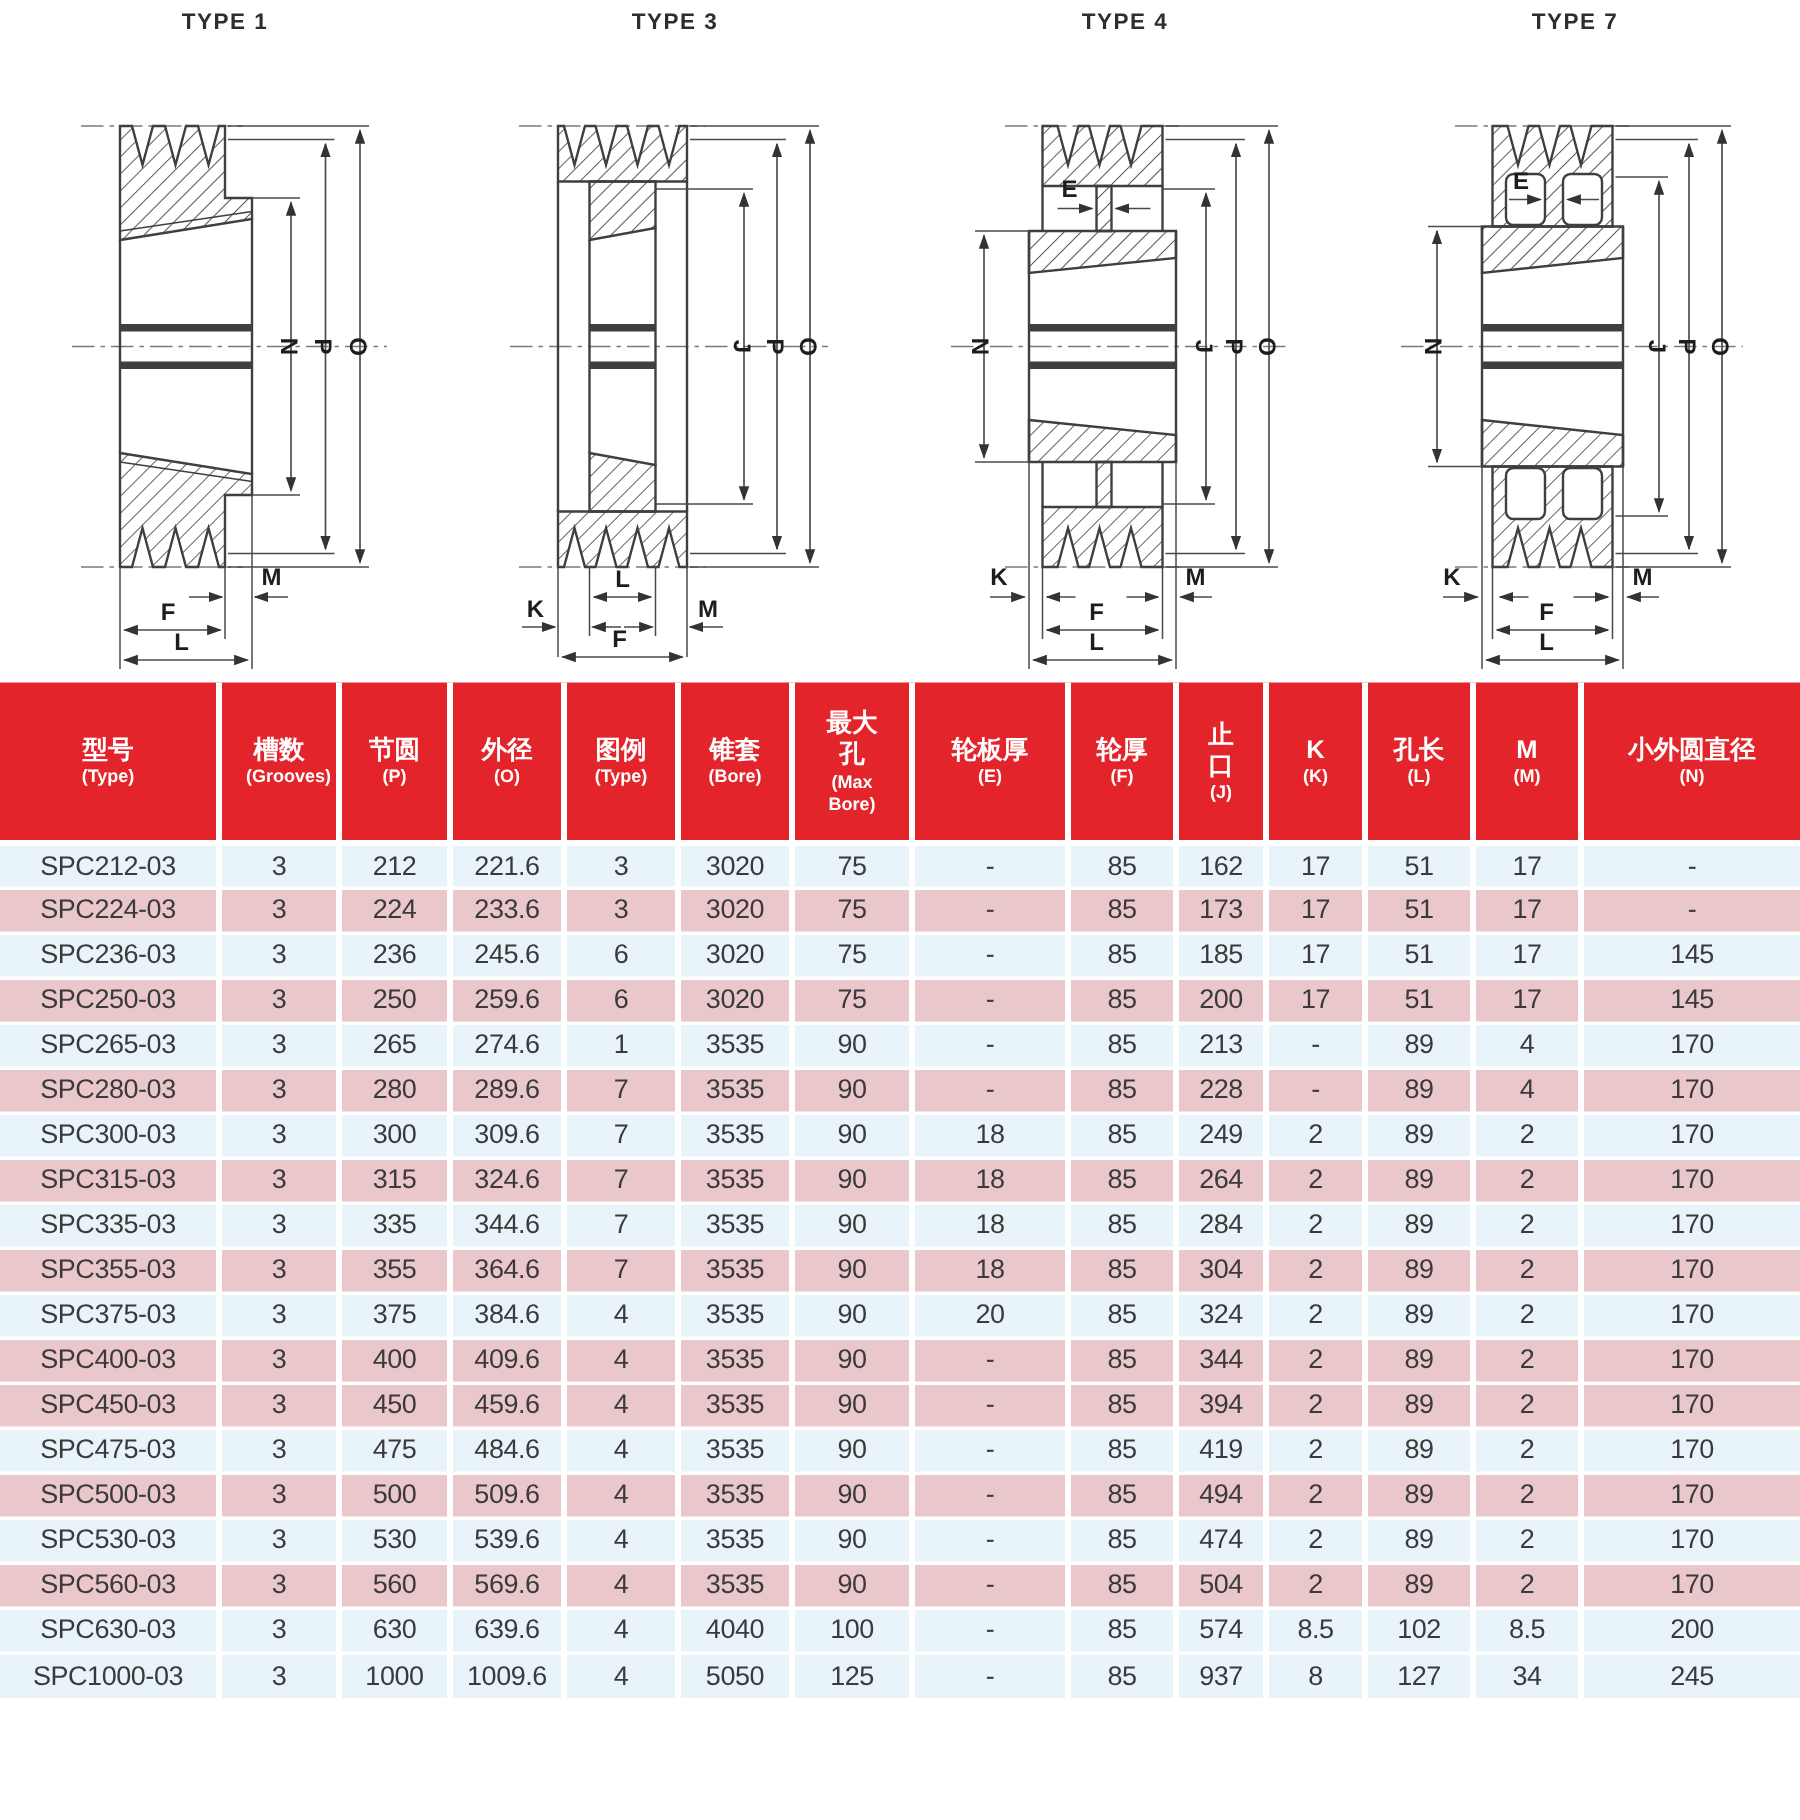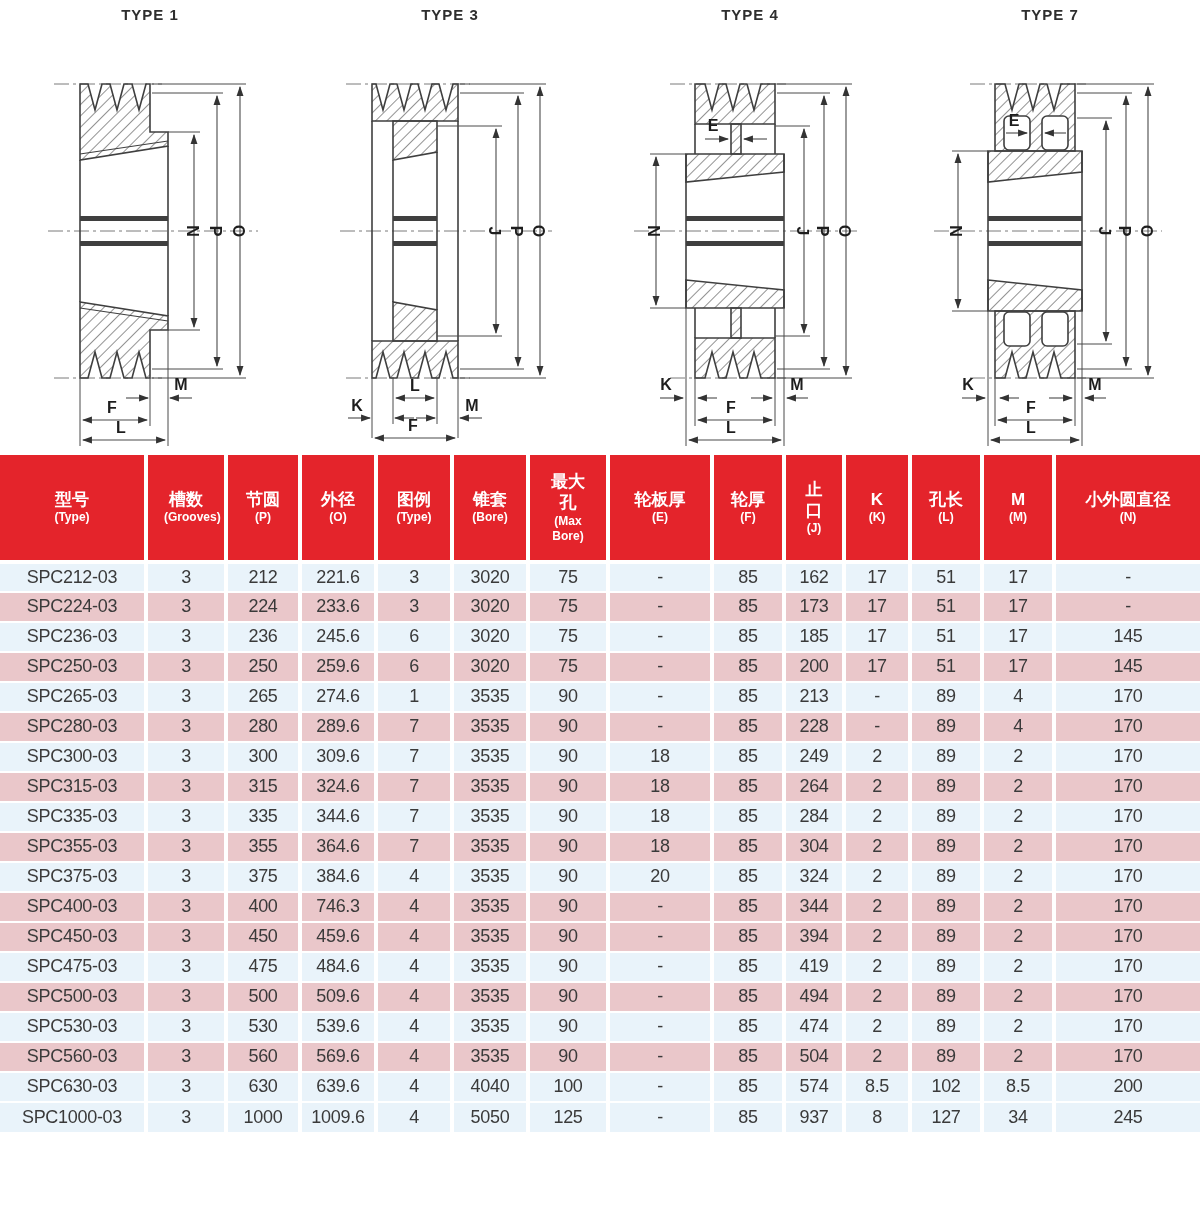--- a/index.html
+++ b/index.html
@@ -497,21 +497,21 @@
         <td>324</td>
         <td>2</td>
         <td>89</td>
         <td>2</td>
         <td>170</td>
       </tr>
       <tr class="pink">
         <td>SPC400-03</td>
         <td>3</td>
         <td>400</td>
-        <td>746.3</td>
+        <td>409.6</td>
         <td>4</td>
         <td>3535</td>
         <td>90</td>
         <td>-</td>
         <td>85</td>
         <td>344</td>
         <td>2</td>
         <td>89</td>
         <td>2</td>
         <td>170</td>

